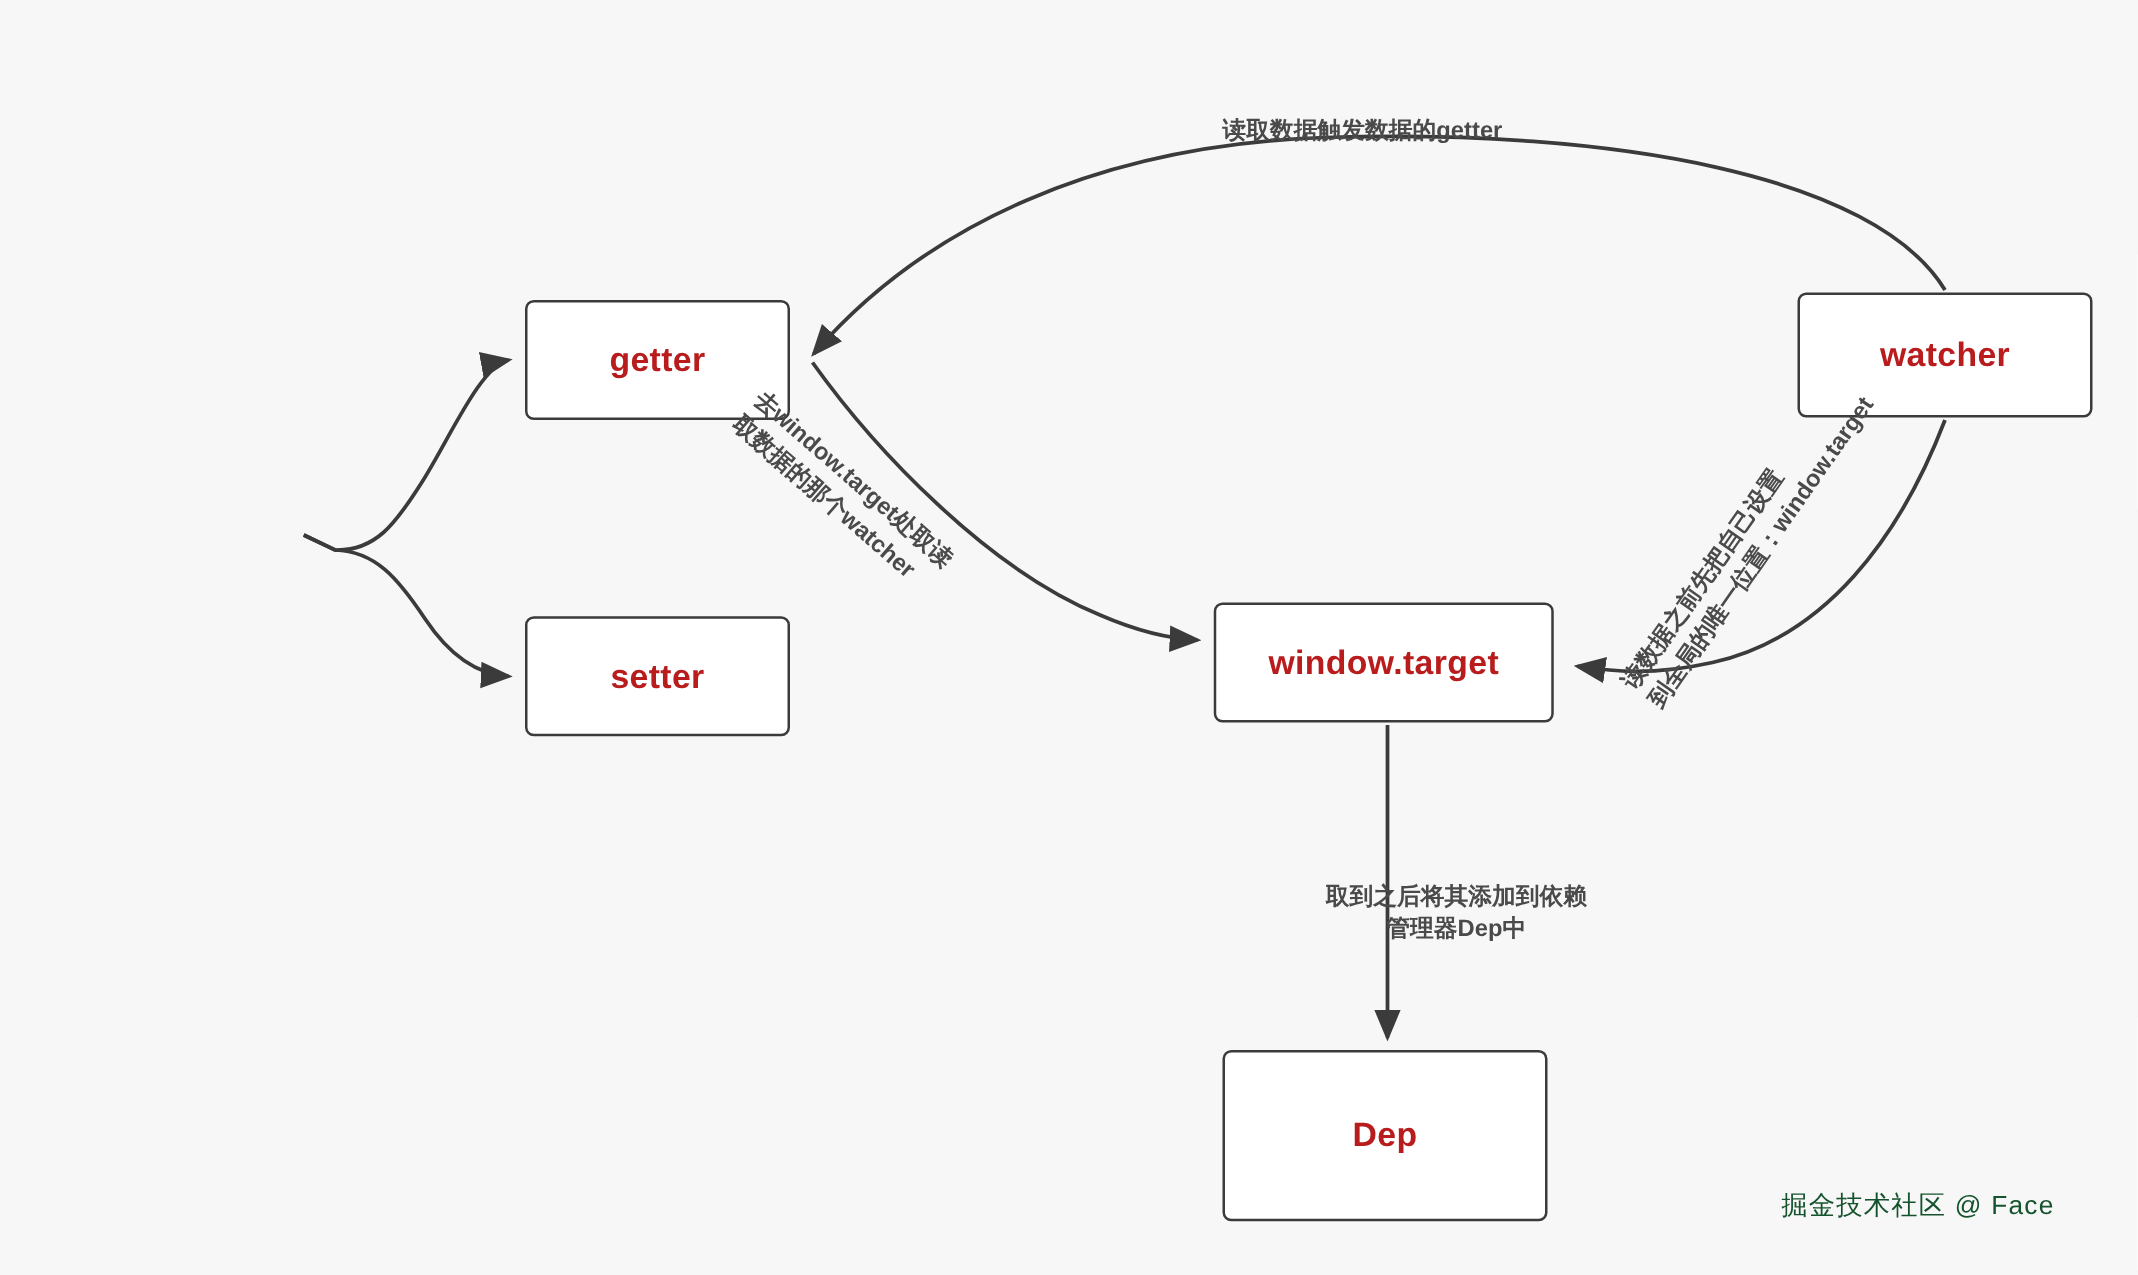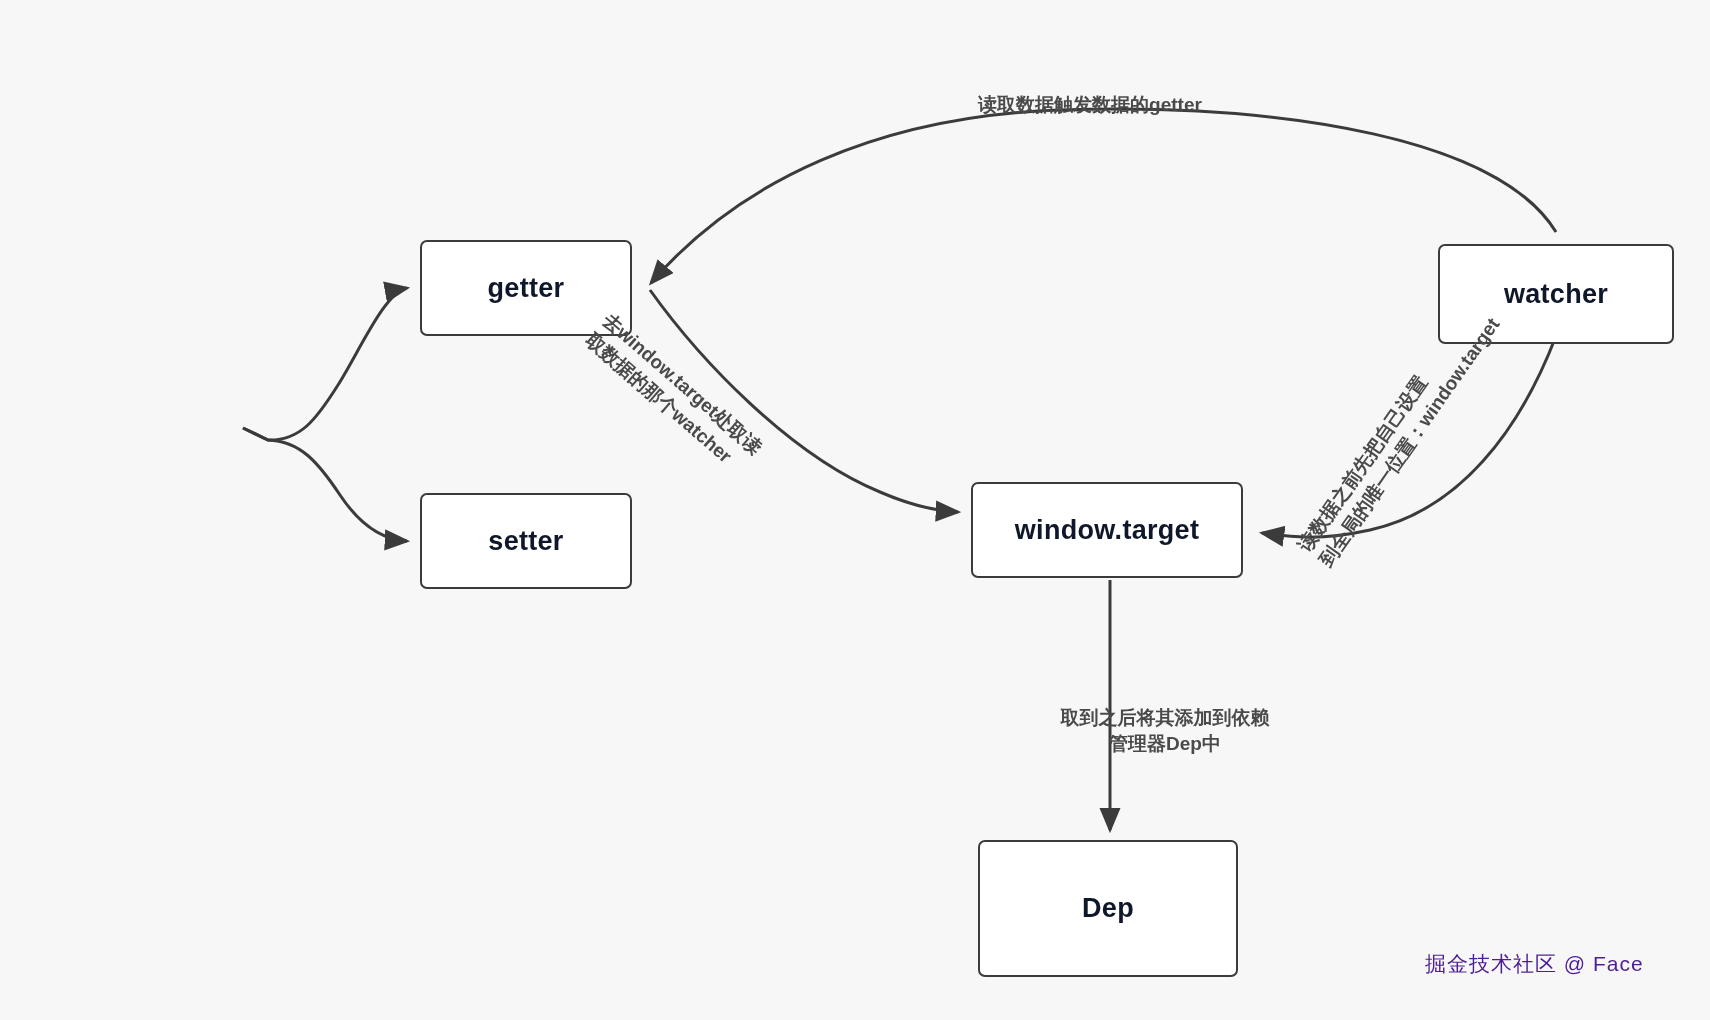--- a/index.html
+++ b/index.html
@@ -25,51 +25,51 @@
   }
   .node {
     position: absolute;
     box-sizing: border-box;
     background: #ffffff;
     border: 2.5px solid #3b3b3b;
     border-radius: 7px;
     display: flex;
     align-items: center;
     justify-content: center;
-    color: #0f172a;
+    color: #b91c1c;
     font-weight: bold;
     letter-spacing: 0.3px;
   }
   .node-label {
     pointer-events: none;
     white-space: nowrap;
   }
   .edge-label {
     position: absolute;
     color: #4a4a4a;
     font-weight: bold;
     white-space: pre;
     text-align: center;
     line-height: 1.38;
     pointer-events: none;
   }
   .watermark {
     position: absolute;
-    color: #4c1d95;
+    color: #14532d;
     font-weight: normal;
     white-space: nowrap;
     letter-spacing: 1px;
   }
 
   
   #node-data        { left: 35px;   top: 382px; width: 208px; height: 92px;  font-size: 27px; }
   #node-getter      { left: 420px;  top: 240px; width: 212px; height: 96px;  font-size: 27px; }
   #node-setter      { left: 420px;  top: 493px; width: 212px; height: 96px;  font-size: 27px; }
   #node-windowtarget{ left: 971px;  top: 482px; width: 272px; height: 96px;  font-size: 27px; }
-  #node-watcher     { left: 1438px; top: 244px; width: 236px; height: 100px; font-size: 27px; }
+  #node-watcher     { left: 1438px; top: 234px; width: 236px; height: 100px; font-size: 27px; }
   #node-dep         { left: 978px;  top: 840px; width: 260px; height: 137px; font-size: 27px; }
 
   
   #label-getter-top {
     left: 910px; top: 80px; width: 360px; font-size: 19px; margin-top: 12px;
   }
   #label-getter-to-target {
     left: 560px; top: 400px; width: 300px; font-size: 19px;
     transform: rotate(41deg);
     transform-origin: 50% 50%;

